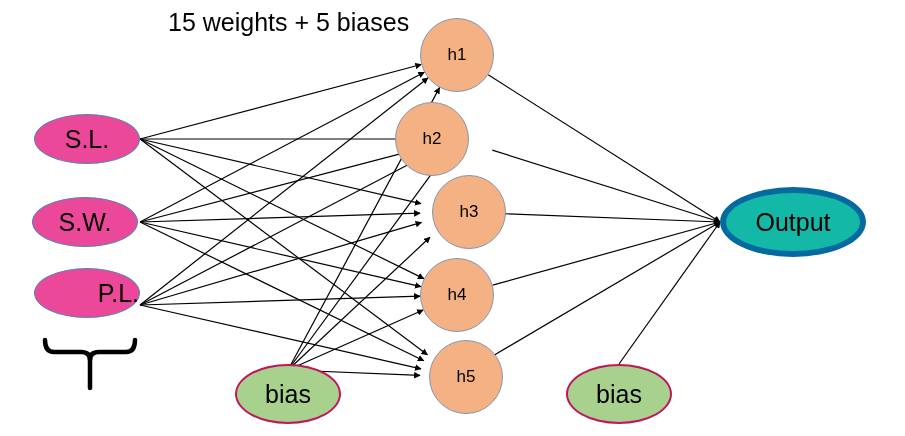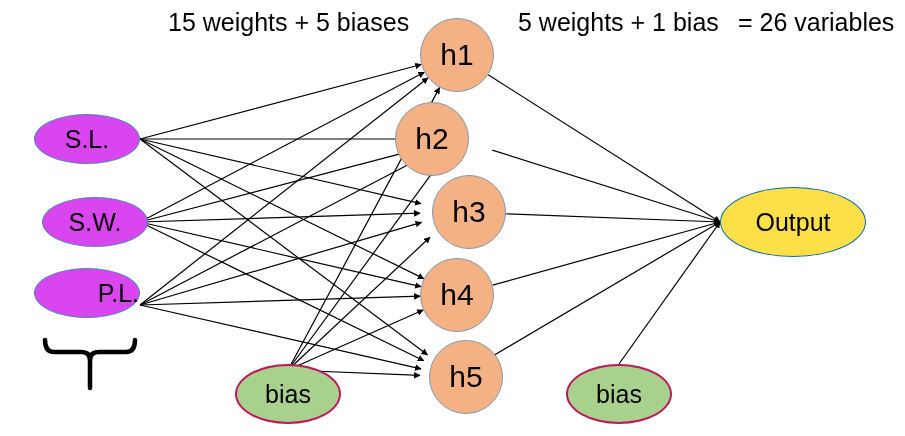--- a/index.html
+++ b/index.html
@@ -27,37 +27,37 @@
     position: absolute;
     display: flex;
     align-items: center;
     justify-content: center;
     border-radius: 50%;
     box-sizing: border-box;
     color: #000000;
     white-space: nowrap;
   }
   .node-input {
-    background: #d946ef;
+    background: #ec4899;
     border: 1px solid #4a87bd;
     font-size: 25px;
   }
   .node-hidden {
     background: #F4B183;
     border: 1px solid #8497B0;
-    font-size: 30px;
+    font-size: 17px;
   }
   .node-bias {
     background: #A9D18E;
     border: 2px solid #be185d;
     font-size: 25px;
   }
   .node-output {
-    background: #fde047;
-    border: 1px solid #0369a1;
+    background: #14b8a6;
+    border: 6px solid #0369a1;
     font-size: 25px;
     align-items: center;
   }
   .caption {
     position: absolute;
     font-size: 25px;
     color: #000000;
     white-space: nowrap;
   }
 </style>
@@ -109,30 +109,28 @@
       </g>
 
     <g id="brace-group" stroke="#000000" stroke-width="4.5" fill="none" stroke-linecap="round" stroke-linejoin="round">
         <path d="M 45 340 Q 45 352 54 352 L 81 352 Q 90 352 90 360 Q 90 352 99 352 L 126 352 Q 135 352 135 340"></path>
         <line x1="90" y1="358" x2="90" y2="388"></line>
       </g>
   </svg>
 
   <div class="caption" style="left:168px; top:8px;">15 weights + 5 biases</div>
 
-  <div class="caption" style="left:518px; top:8px;">5 weights + 1 bias</div>
 
-  <div class="caption" style="left:738px; top:8px;">= 26 variables</div>
 
 
   <div id="nodes">
       <div class="node node-input" style="left: 34px; top: 114px; width: 106px; height: 50px;">
         <span>S.L.</span>
       </div>
-      <div class="node node-input" style="left: 42px; top: 197px; width: 106px; height: 50px;">
+      <div class="node node-input" style="left: 32px; top: 197px; width: 106px; height: 50px;">
         <span>S.W.</span>
       </div>
       <div class="node node-input" style="left: 34px; top: 268px; width: 106px; height: 50px; justify-content: flex-end;">
         <span>P.L.</span>
       </div>
       <div class="node node-hidden" style="left: 420px; top: 18px; width: 74px; height: 74px;">
         <span>h1</span>
       </div>
       <div class="node node-hidden" style="left: 395px; top: 102px; width: 74px; height: 74px;">
         <span>h2</span>

